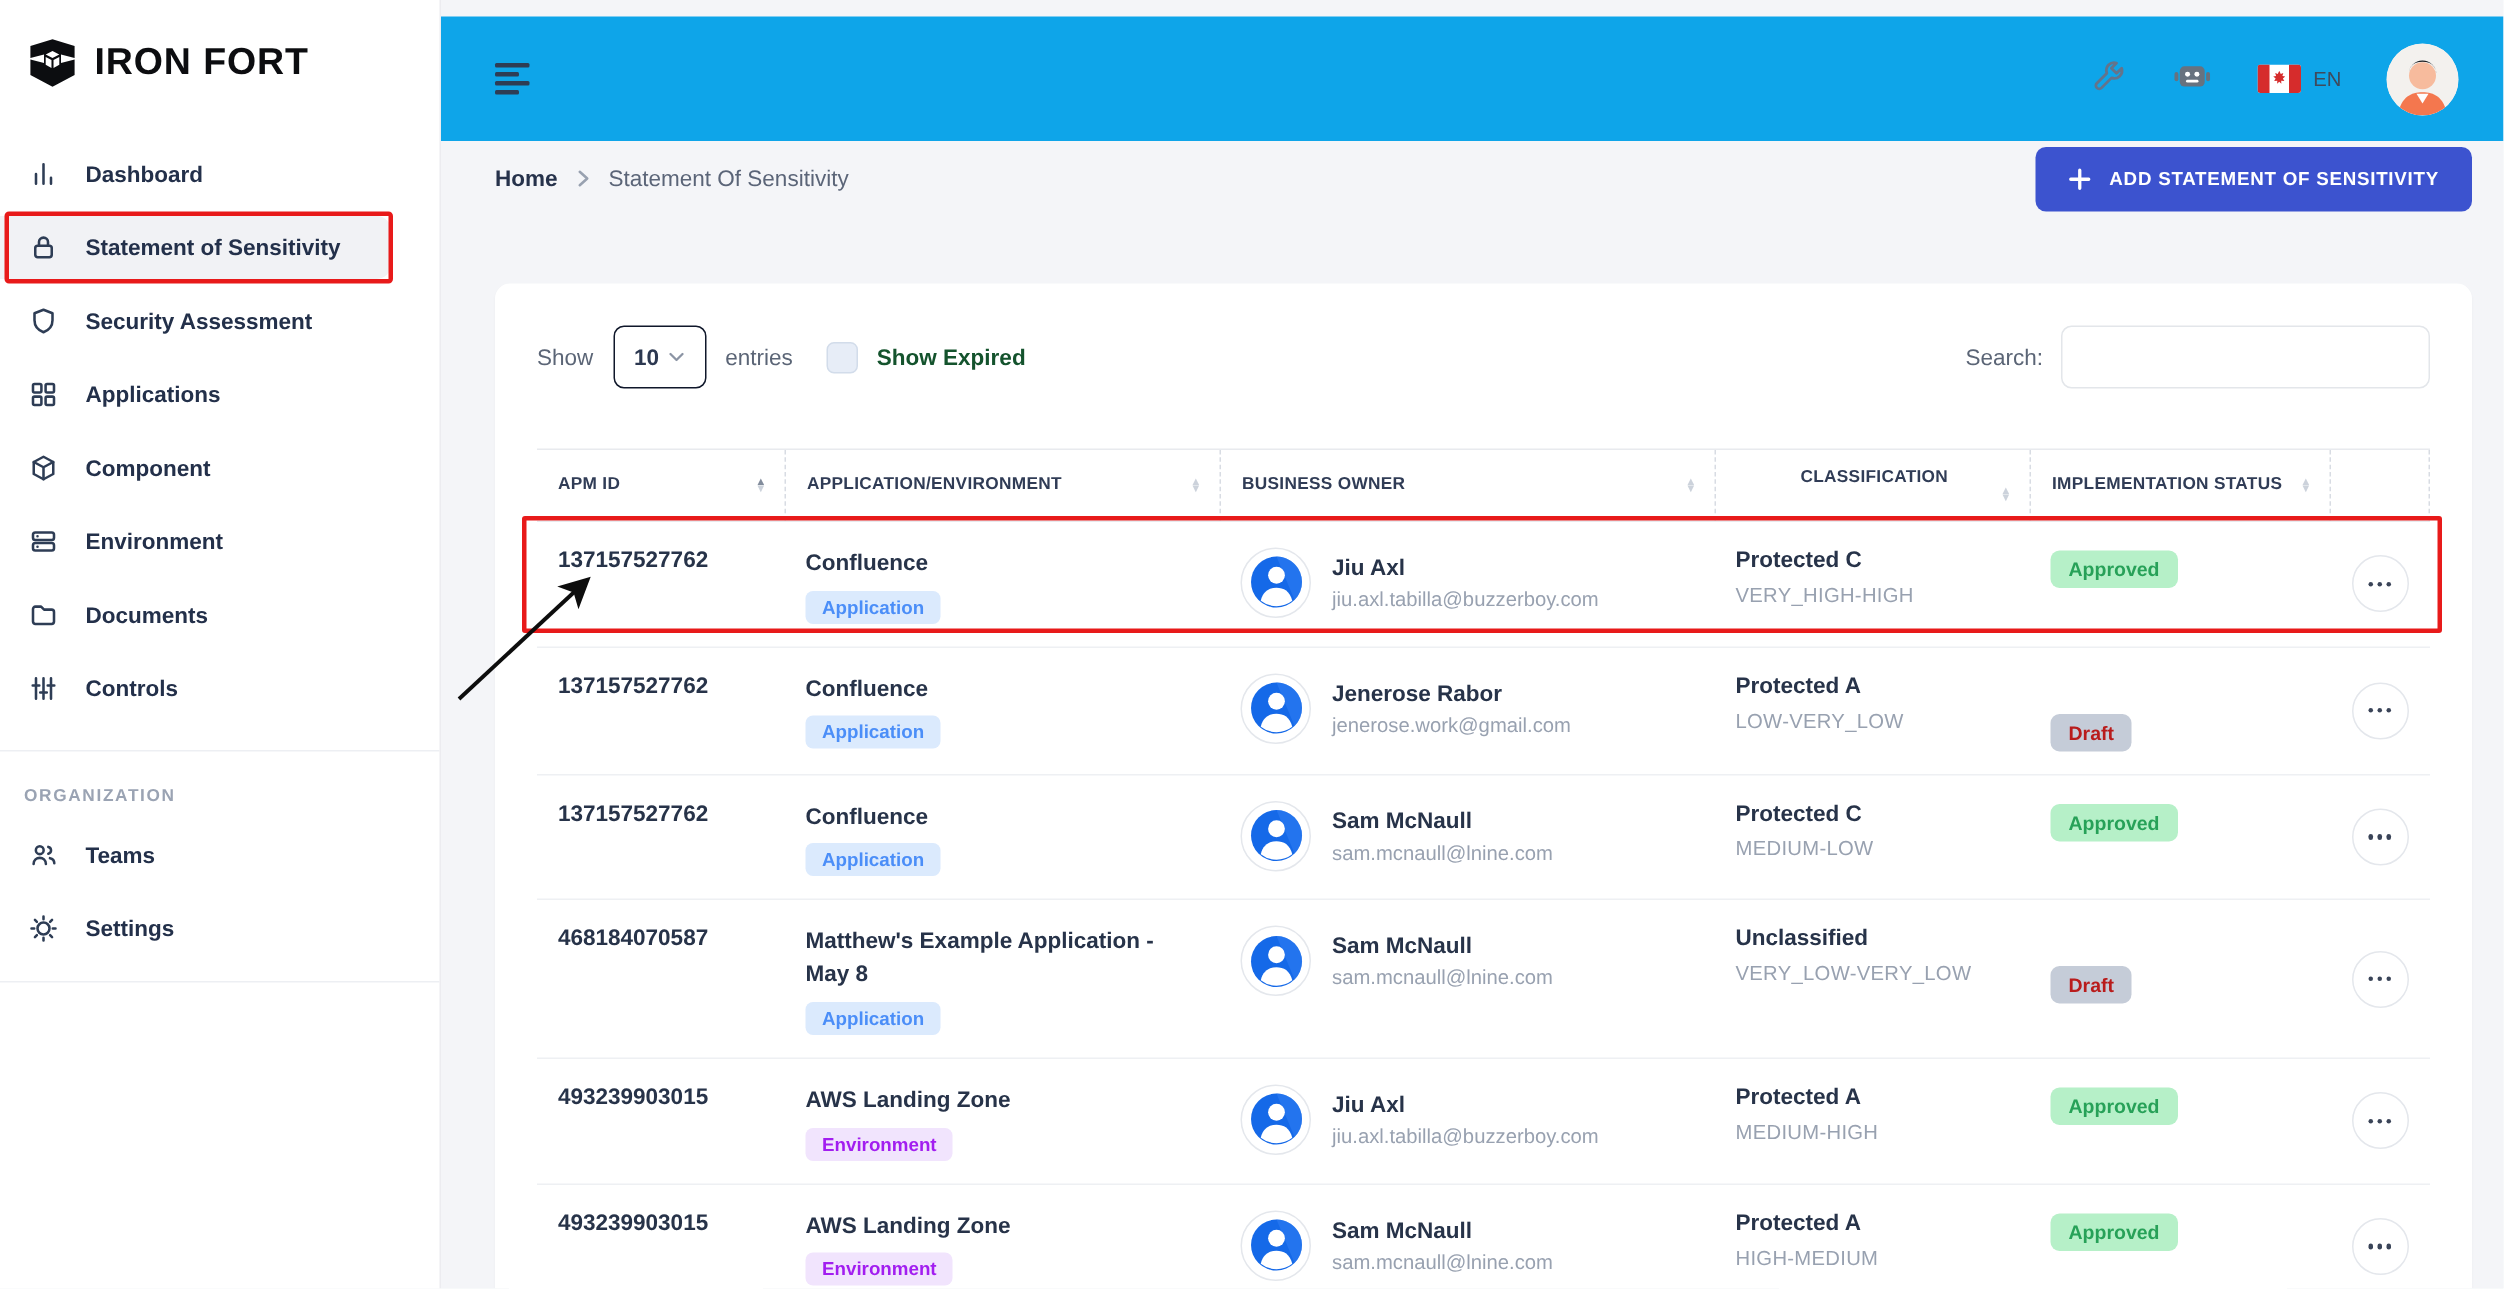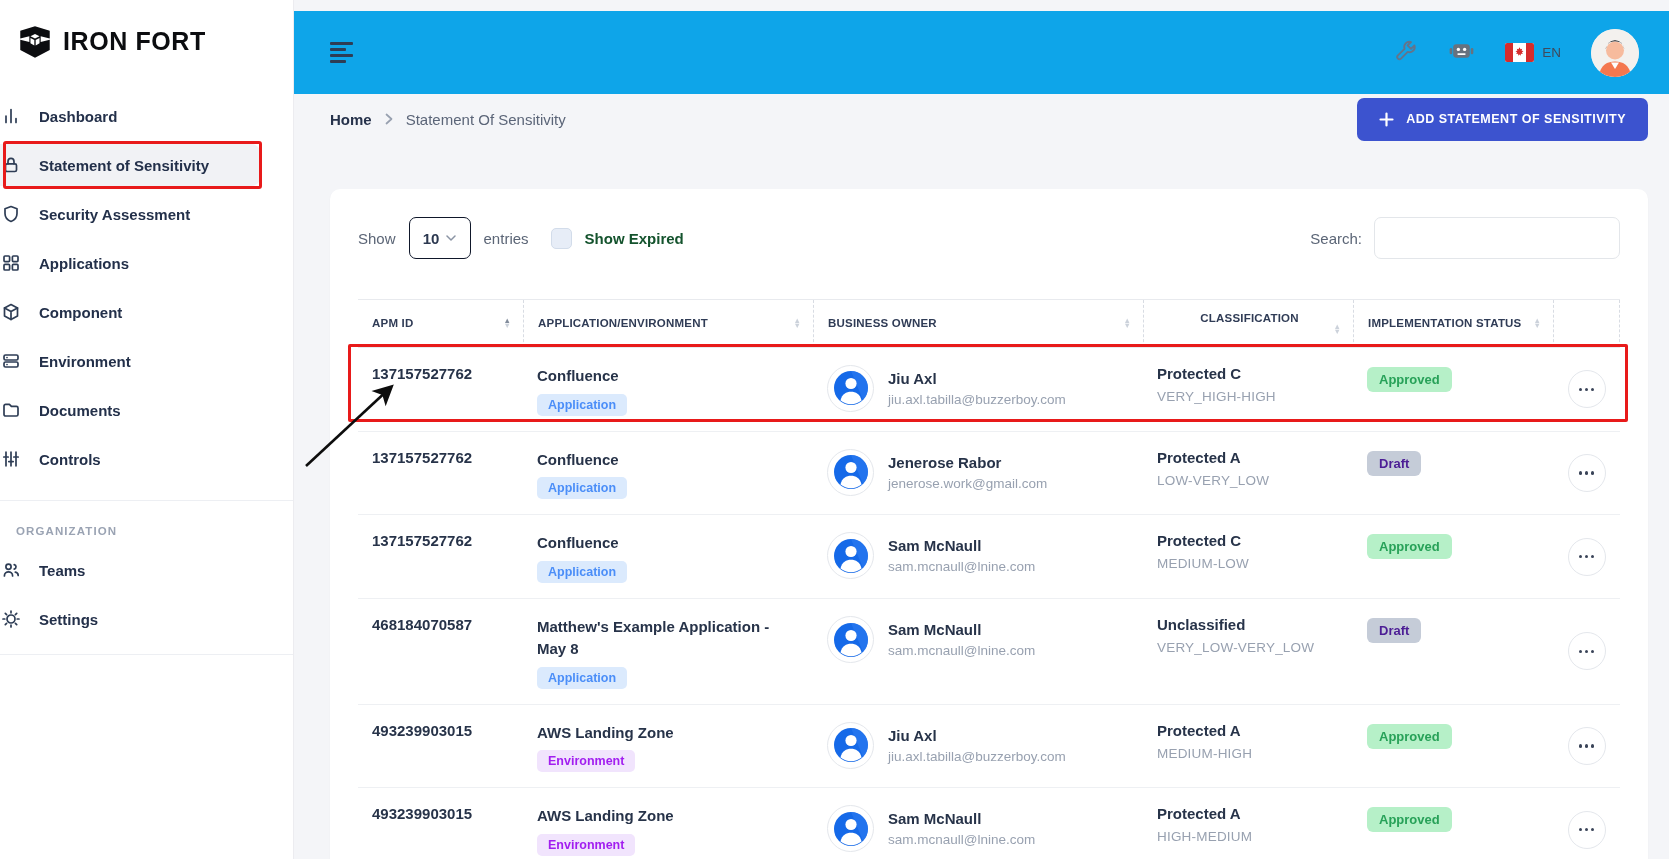--- a/index.html
+++ b/index.html
@@ -4,21 +4,21 @@
 <style>
   * { margin:0; padding:0; box-sizing:border-box; }
   html,body { width:1669px; height:859px; }
   body { font-family:"Liberation Sans", sans-serif; background:#f4f5f8; position:relative; overflow:hidden; color:#273349; }
 
   
   .sidebar { position:absolute; left:0; top:0; width:294px; height:100%; background:#fff; border-right:1px solid #ececf0; z-index:30; }
   .logo-row { height:83px; display:flex; align-items:center; padding-left:18px; gap:11px; }
   .logo-text { font-size:25px; font-weight:900; letter-spacing:.6px; color:#0c0d10; }
   .nav { padding-top:12px; }
-  .nav-item { height:42px; margin:0 32px 7px 0; display:flex; align-items:center; gap:17px; border-radius:0 10px 10px 0; position:relative; cursor:pointer; }
+  .nav-item { height:42px; margin:0 32px 7px 0; display:flex; align-items:center; gap:17px; padding-left:18px; border-radius:0 10px 10px 0; position:relative; cursor:pointer; }
   .nav-item.active { background:#f1f2f5; }
   .nav-icon { width:22px; height:22px; display:flex; align-items:center; justify-content:center; flex:0 0 22px; }
   .nav-label { font-size:15px; font-weight:600; color:#23304a; white-space:nowrap; }
   .sb-divider { height:1px; background:#edeff3; margin-top:20px; }
   .sb-section { margin:24px 0 12px 16px; font-size:11.5px; font-weight:700; color:#9aa3b3; letter-spacing:1.1px; }
   .nav-ring { position:absolute; left:3px; right:-1px; top:-3px; bottom:-3px; border:3px solid #e81a1a; border-radius:3px; pointer-events:none; z-index:5; }
 
   
   .topbar { position:absolute; left:294px; right:0; top:0; height:83px; background:#0ea5e9; display:flex; align-items:center; justify-content:space-between; padding:0 30px 0 36px; z-index:20;margin-top:11px; }
   .hamburger { background:none; border:none; cursor:pointer; display:flex; flex-direction:column; gap:3px; align-items:flex-start; }
@@ -79,21 +79,21 @@
   .tag-app { background:#dbeafd; color:#4b8ef8; }
   .tag-env { background:#f1e4fd; color:#a21ef0; }
   .owner-cell { display:flex; align-items:center; gap:14px; }
   .avatar-ring { width:47px; height:47px; border-radius:50%; border:1px solid #e4e7ec; background:#fff; display:flex; align-items:center; justify-content:center; flex:0 0 47px; }
   .owner-name { font-size:15px; font-weight:700; color:#273349; }
   .owner-email { margin-top:5px; font-size:13.5px; color:#98a1b0; }
   .class-name { font-size:15px; font-weight:700; color:#273349; }
   .class-sub { margin-top:7px; font-size:13.5px; color:#98a1b0; letter-spacing:.2px; }
   .badge { font-size:13px; font-weight:600; padding:5px 12px; border-radius:6px; display:inline-block; }
   .badge-approved { background:#b6f0c8; color:#27a158; }
-  .badge-draft { background:#c5ccd8; color:#4c1d95; }
+  .badge-draft { background:#c5ccd8; color:#b91c1c;margin-top:25px; }
   .col-status.td { padding-top:19px; }
   .col-actions.td { display:flex; align-items:center; justify-content:center; padding:0; }
   .dots-btn { width:38px; height:38px; border-radius:50%; border:1px solid #e4e7ec; background:#fff; display:flex; align-items:center; justify-content:center; gap:3px; cursor:pointer; }
   .dots-btn i { width:3.2px; height:3.2px; border-radius:50%; background:#3a4458; }
 
   .row-ring { position:absolute; left:-10px; right:-8px; top:-4px; bottom:9px; border:3px solid #e81a1a; border-radius:2px; pointer-events:none; z-index:6; }
 
   .arrow-annotation { position:absolute; left:292px; top:374px; z-index:50; pointer-events:none; }
 
   svg.stroke-ic { stroke:#2e3d55; fill:none; stroke-width:1.7; stroke-linecap:round; stroke-linejoin:round; }

